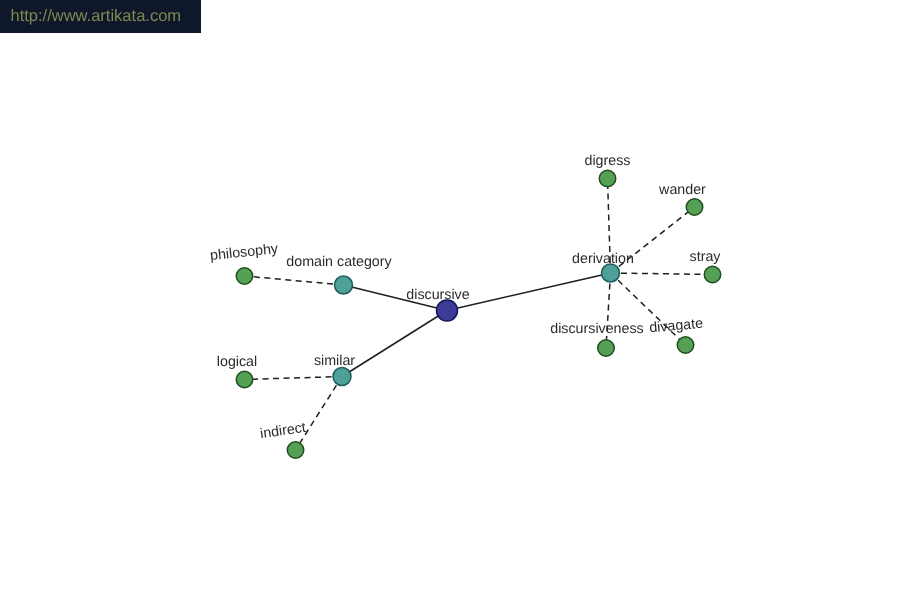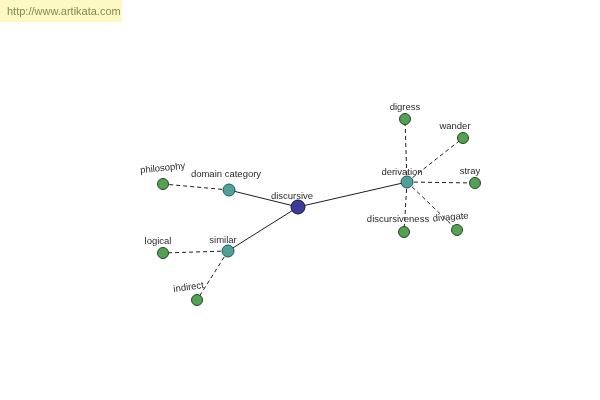--- a/index.html
+++ b/index.html
@@ -8,23 +8,23 @@
     width: 600px;
     height: 400px;
     background: #ffffff;
     overflow: hidden;
     font-family: "Liberation Sans", sans-serif;
   }
   .url-bar {
     position: absolute;
     top: 0;
     left: 0;
-    width: 122px;
+    width: 134px;
     height: 22px;
-    background: #fef9c3;
+    background: #0f172a;
     box-sizing: border-box;
     padding-left: 7px;
     line-height: 22px;
     font-size: 11px;
     color: #7d8b52;
     white-space: nowrap;
     overflow: hidden;
   }
   .graph-area {
     position: absolute;

